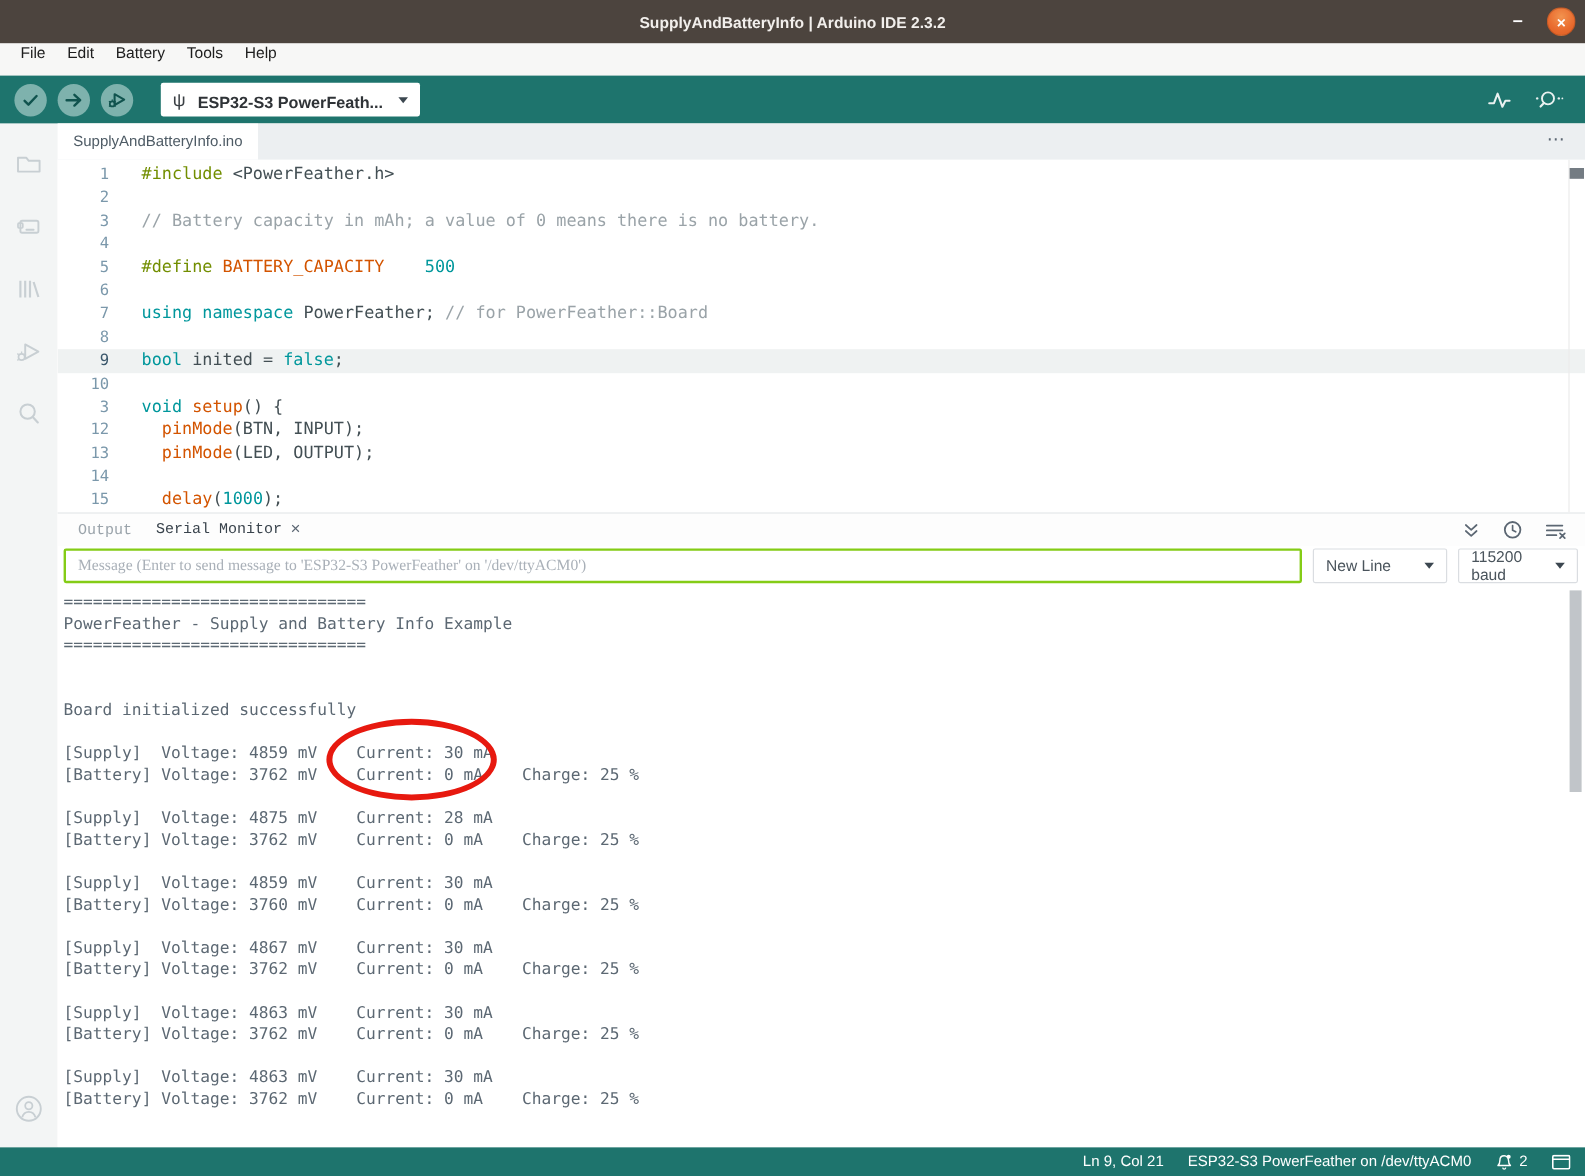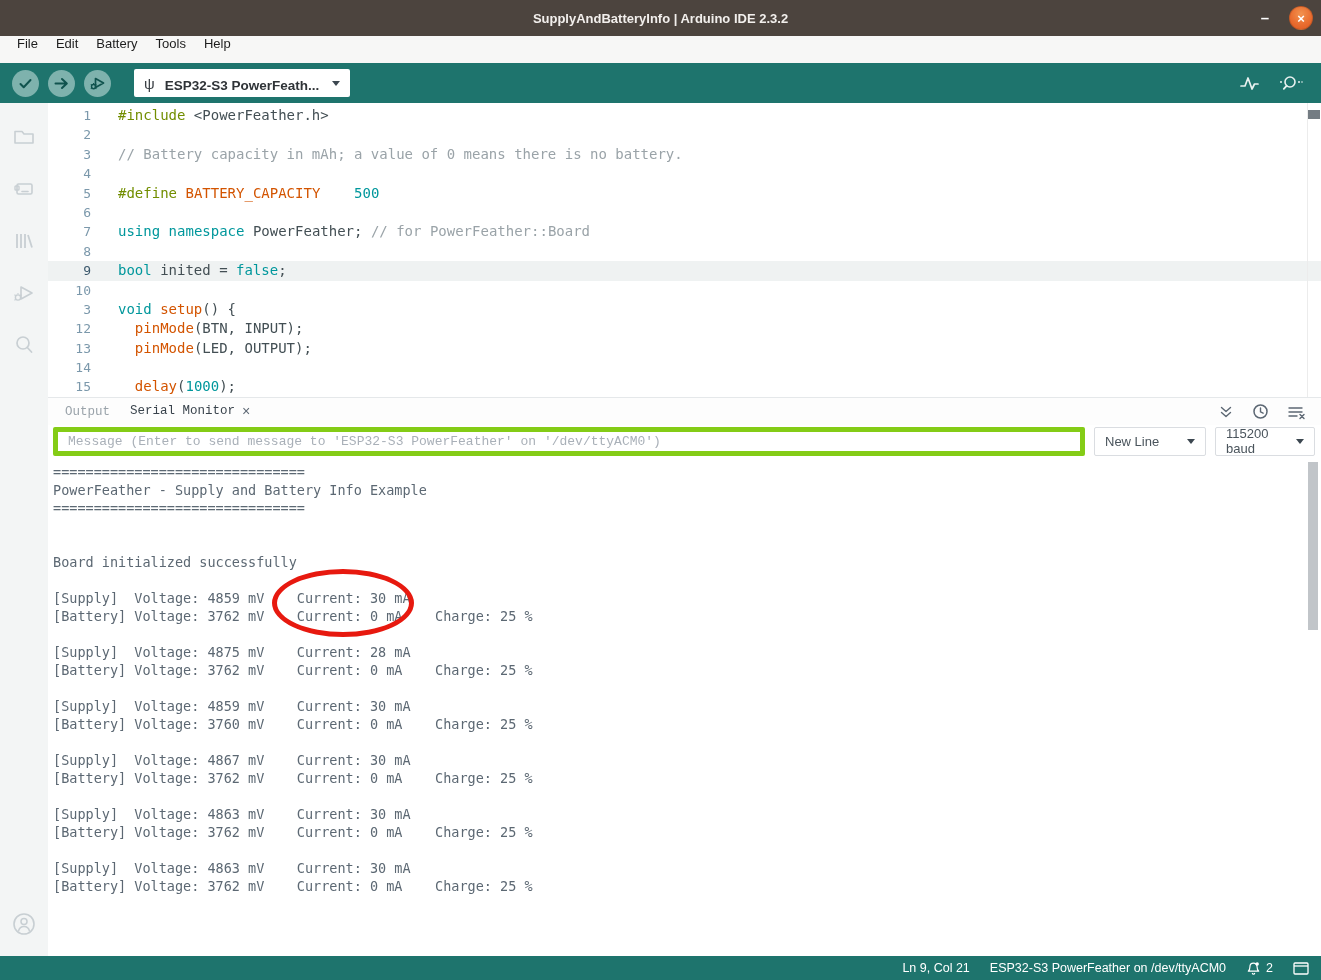--- a/index.html
+++ b/index.html
@@ -59,21 +59,21 @@
   .tok-text { color:#434f54; }
   .editor-scrollbar { position:absolute; right:0; top:0; bottom:0; width:14px; border-left:1px solid #ececec; }
   .editor-thumb { position:absolute; right:1px; top:7px; width:12px; height:9px; background:#747c83; }
   
   .panel-header { height:28px; display:flex; align-items:center; background:#fdfdfd; font-size:12.5px; padding-left:7px; border-top:1px solid #e5e8ea; flex:none; }
   .panel-tab { padding:0 10px; color:#9aa3aa; display:flex; align-items:flex-start; gap:7px;font-family:Liberation Mono, monospace; }
   .panel-tab.active { color:#39434c; }
   .tab-close { color:#5c6773; font-size:14px; }
   .panel-icons { margin-left:auto; display:flex; gap:18px; padding-right:16px; align-items:center; }
   .input-row { height:32px; display:flex; align-items:center; padding:0 6px 0 5px; gap:9px; flex:none; }
-  .msg-input { flex:1; height:29px; border:5px solid #84cc16; border-radius:2px; padding:0 10px; font-size:13px; color:#333; outline:none; font-family:Liberation Mono, monospace; }
+  .msg-input { flex:1; height:29px; border:2px solid #84cc16; border-radius:2px; padding:0 10px; font-size:13px; color:#333; outline:none; font-family:Liberation Serif, serif; }
   .msg-input::placeholder { color:#a9b0b8; }
   .select { height:29px; border:1px solid #dadde1; border-radius:2px; background:#fff; display:flex; align-items:center; justify-content:space-between; padding:0 10px; font-size:13px; color:#4a545c; flex:none; }
   .select.newline { width:112px; }
   .select.baud { width:100px; }
   
   .serial-area { flex:1; position:relative; overflow:hidden; }
   .serial-pre { margin:0; padding:6px 0 0 5px; font-family:"DejaVu Sans Mono", monospace; font-size:13.5px; line-height:18px; color:#5c6873; white-space:pre; }
   .annotation-ellipse { position:absolute; left:224px; top:112px; width:142px; height:68px; border:5px solid #e7190f; border-radius:50%; pointer-events:none; }
   .serial-scrollbar { position:absolute; right:0; top:0; bottom:0; width:16px; }
   .serial-thumb { position:absolute; right:3px; top:5px; width:10px; height:168px; background:#c1c5c9; }
@@ -198,20 +198,26 @@
             <circle cx="14" cy="14" r="10" fill="none" stroke="#c8cfd3" stroke-width="1.6"></circle>
             <circle cx="14" cy="11.5" r="3" fill="none" stroke="#c8cfd3" stroke-width="1.5"></circle>
             <path d="M8.5 21c.8-3 3-4.5 5.5-4.5s4.7 1.5 5.5 4.5" fill="none" stroke="#c8cfd3" stroke-width="1.5"></path>
           </svg>
       </span>
     </div>
   </div>
 
   <div class="content">
 
+    <div class="tabbar">
+      <div class="tab">
+        <span>SupplyAndBatteryInfo.ino</span>
+      </div>
+      <span class="more-actions">⋯</span>
+    </div>
 
     <div class="editor">
       <div id="code-lines">
           <div class="code-row">
             <span class="ln">1</span>
             <span class="code"><span class="tok-green">#include</span><span class="tok-text"> &lt;PowerFeather.h&gt;</span></span>
           </div>
           <div class="code-row">
             <span class="ln">2</span>
             <span class="code"></span>

